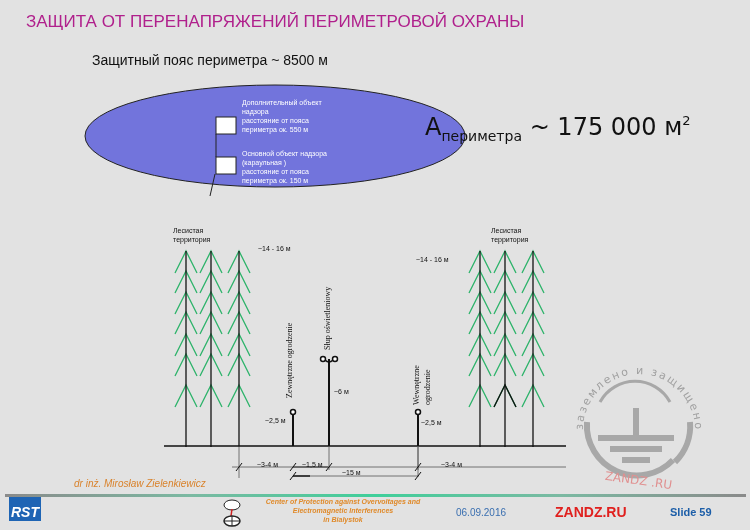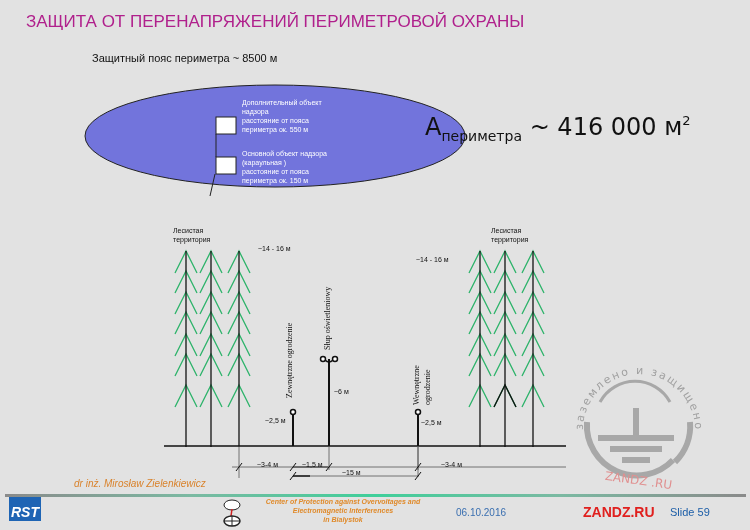--- a/index.html
+++ b/index.html
@@ -1,34 +1,34 @@
 <!DOCTYPE html>
 <html><head>
 <meta charset="utf-8">
 <style>
   * { margin:0; padding:0; box-sizing:border-box; }
   html, body { width:750px; height:530px; overflow:hidden; background:#e2e2e2; }
   body { position:relative; font-family:"Liberation Sans", sans-serif; }
   .abs { position:absolute; }
   #title { left:26px; top:12px; font-size:17px; color:#b0208c; letter-spacing:0px; white-space:nowrap;text-align:right; }
-  #belt { left:92px; top:52px; font-size:11px; color:#111; white-space:nowrap; }
+  #belt { left:92px; top:52px; font-size:14px; color:#111; white-space:nowrap; }
   #area { left:425px; top:113px; font-size:24px; color:#111; white-space:nowrap; font-family:"DejaVu Sans", sans-serif; }
   #area .sub { font-size:14px; vertical-align:-6px;margin-top:36px; }
   #area .sup { font-size:13px; vertical-align:10px; }
   .tiny { font-size:7px; color:#111; white-space:nowrap; line-height:9px; }
   .ell-text { font-size:7px; color:#fff; line-height:9px; white-space:nowrap; }
   .vlabel { font-family:"Liberation Serif", serif; font-size:8px; color:#111; white-space:nowrap; transform-origin:left top; transform:rotate(-90deg); line-height:9px; }
   #footer-line { left:5px; top:494px; width:741px; height:3px;
     background:linear-gradient(to right,#8a8a8a 0%,#7bb9a2 25%,#3fcf9a 50%,#7bb9a2 75%,#8a8a8a 100%); }
   #rst { left:9px; top:497px; width:32px; height:24px; background:#1e64b4; color:#fff; font-style:italic; font-weight:bold; font-size:14px; text-align:center; line-height:30px; font-family:"Liberation Sans", sans-serif; }
   #author { left:74px; top:478px; font-size:10px; color:#d9822b; font-style:italic; white-space:nowrap; }
   #center { left:248px; top:497px; width:190px; font-size:7px; color:#e08a2a; font-style:italic; font-weight:bold; text-align:center; line-height:9px; }
   #date { left:456px; top:507px; font-size:10px; color:#3a6fb0; white-space:nowrap; }
-  #brand { left:555px; top:504px; font-size:14px; color:#e0201e; font-weight:bold; white-space:nowrap;margin-left:28px; }
-  #slide { left:670px; top:506px; font-size:11px; color:#1c5ea8; white-space:nowrap; }
+  #brand { left:555px; top:504px; font-size:14px; color:#e0201e; font-weight:bold; white-space:nowrap; }
+  #slide { left:670px; top:506px; font-size:11px; color:#1c5ea8; white-space:nowrap;font-weight:bold; }
 </style>
 </head>
 <body>
 
 <div id="title" class="abs">ЗАЩИТА ОТ ПЕРЕНАПРЯЖЕНИЙ ПЕРИМЕТРОВОЙ ОХРАНЫ</div>
 <div id="belt" class="abs">Защитный пояс периметра ~ 8500 м</div>
 
 <svg class="abs" style="left:0;top:0" width="750" height="530">
   <ellipse cx="275" cy="136" rx="190" ry="51" fill="#7274dc" stroke="#222" stroke-width="1"></ellipse>
   <rect x="216" y="117" width="20" height="17" fill="#fff" stroke="#222" stroke-width="1"></rect>
@@ -42,21 +42,21 @@
   <div>расстояние от пояса</div>
   <div>периметра ок. 550 м</div>
 </div>
 <div class="abs ell-text" style="left:242px;top:149px">
   <div>Основной объект надзора</div>
   <div>(караульная )</div>
   <div>расстояние от пояса</div>
   <div>периметра ок. 150 м</div>
 </div>
 
-<div id="area" class="abs"><span>A</span><span class="sub">периметра</span> <span>~ 416 000 м</span><span class="sup">2</span></div>
+<div id="area" class="abs"><span>A</span><span class="sub">периметра</span> <span>~ 175 000 м</span><span class="sup">2</span></div>
 
 <svg class="abs" style="left:0;top:0" width="750" height="530">
   <g stroke="#2db36a" stroke-width="1.3" fill="none">
 
     <g id="treeL1">
       <polyline points="175,273 186,251 197,273"></polyline>
         <polyline points="175,293 186,271 197,293"></polyline>
       <polyline points="175,314 186,292 197,314"></polyline>
         <polyline points="175,334 186,312 197,334"></polyline>
       <polyline points="175,356 186,334 197,356"></polyline>
@@ -173,15 +173,15 @@
   <line x1="10" y1="11" x2="9" y2="18" stroke="#d02020" stroke-width="1.5"></line>
   <ellipse cx="10" cy="23" rx="8" ry="5" fill="#fff" stroke="#222" stroke-width="1.5"></ellipse>
   <line x1="2" y1="23" x2="18" y2="23" stroke="#222"></line>
     <line x1="10" y1="18" x2="10" y2="28" stroke="#222"></line>
 </svg>
 <div id="center" class="abs">
   <div>Center of Protection against Overvoltages and</div>
   <div>Electromagnetic Interferences</div>
   <div>in Bialystok</div>
 </div>
-<div id="date" class="abs">06.10.2016</div>
+<div id="date" class="abs">06.09.2016</div>
 <div id="brand" class="abs">ZANDZ.RU</div>
 <div id="slide" class="abs">Slide 59</div>
 
 </body></html>

